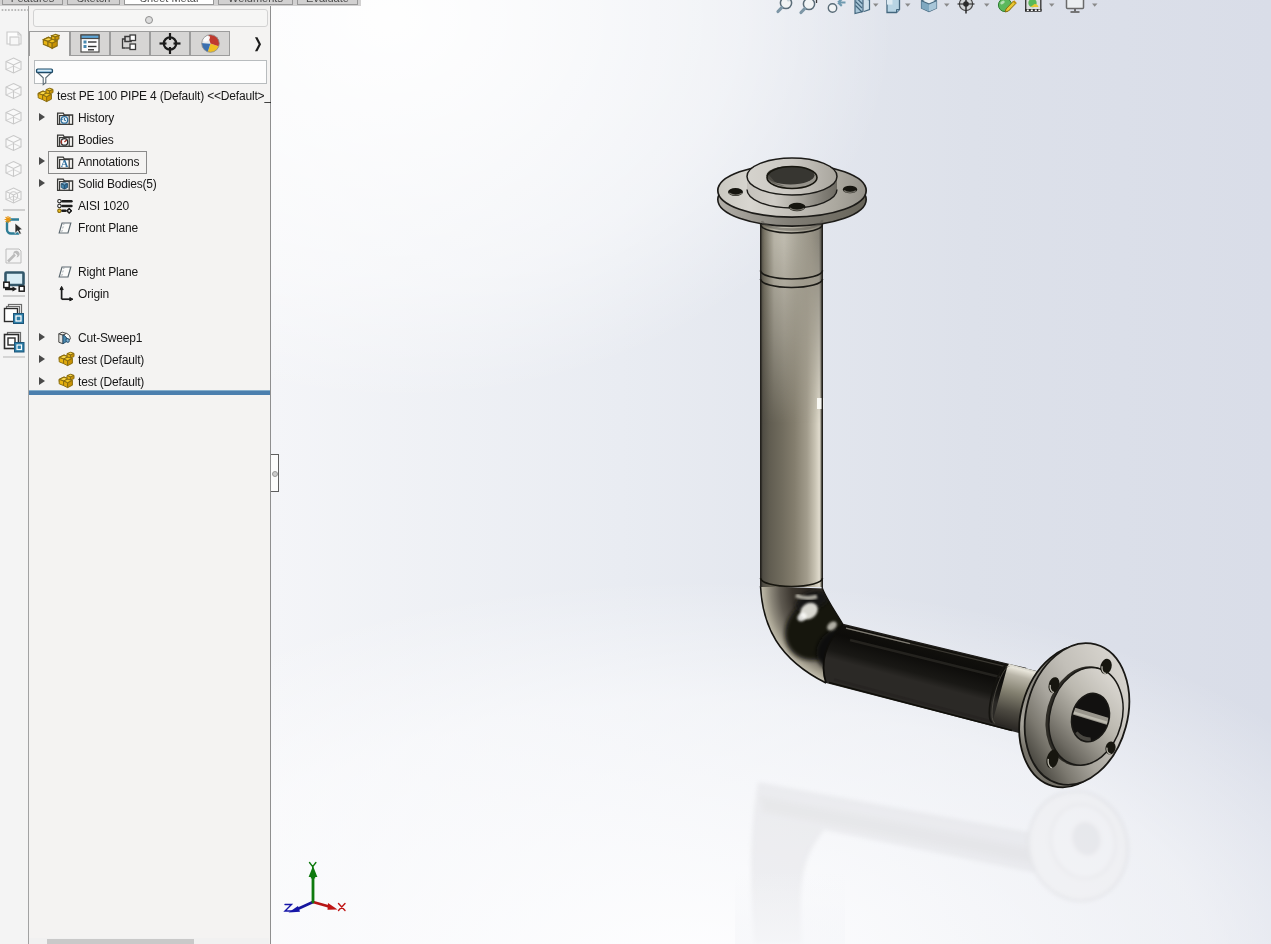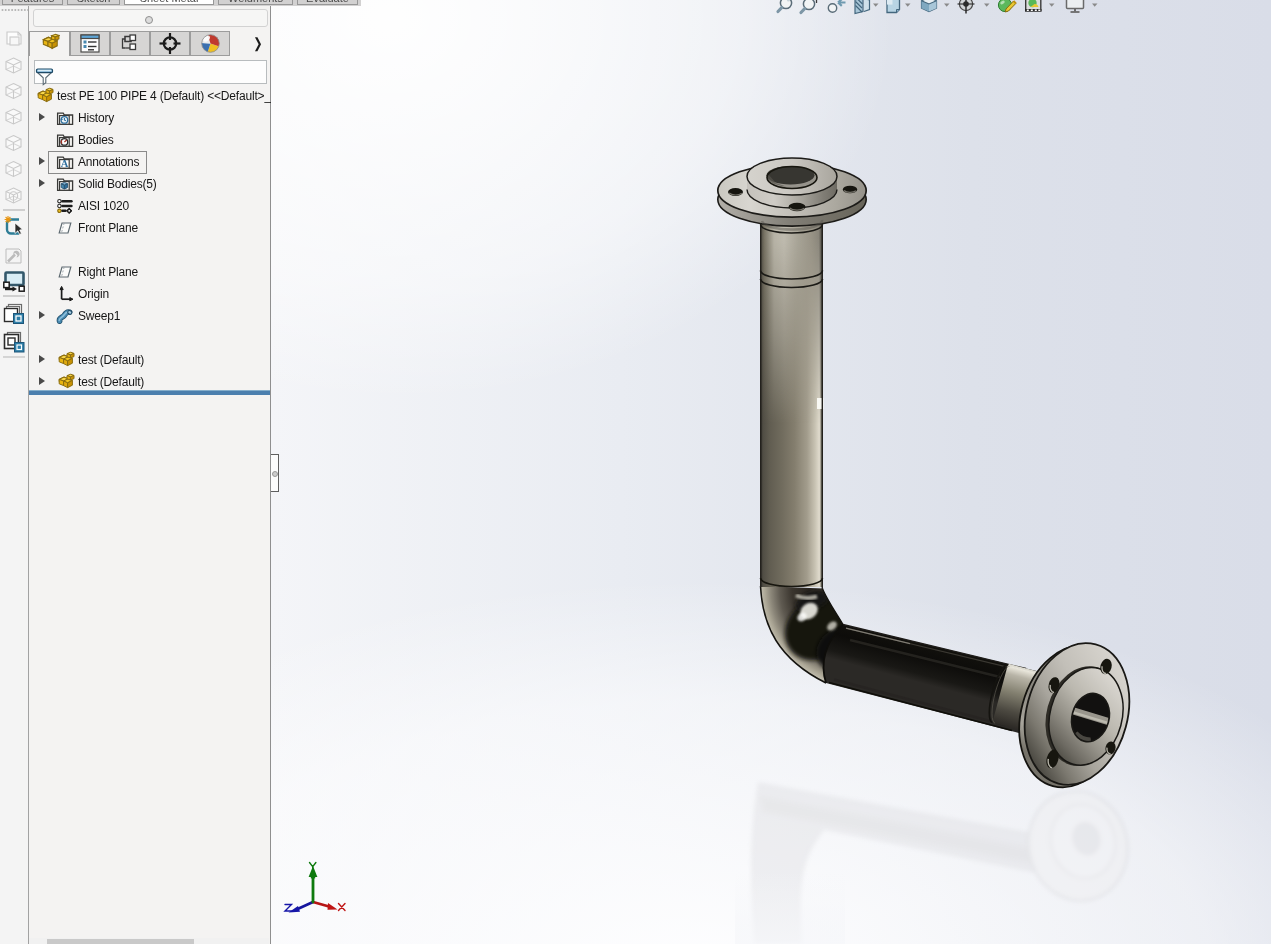--- a/index.html
+++ b/index.html
@@ -329,31 +329,32 @@
         <svg class="tic" width="19" height="19" style="top:1.5px">
           <g transform="translate(0,0)" stroke="#1c1c1c" fill="#1c1c1c">
 <line x1="5.6" y1="3.8" x2="5.6" y2="14.2" stroke-width="1.7"></line>
 <polygon points="5.6,1.4 4.0,4.6 7.2,4.6"></polygon>
 <line x1="5.6" y1="14.2" x2="14.6" y2="14.2" stroke-width="1.7"></line>
 <polygon points="17.0,14.2 13.8,12.6 13.8,15.8"></polygon>
 </g>
         </svg>
         <div class="lbl" style="top:4px">Origin</div>
       </div>
-<div class="trow" style="top:300px">
+<div class="trow" style="top:322px">
         <div class="arr"></div>
         <svg class="tic" width="19" height="19" style="top:1.5px">
           <g transform="translate(0,0)">
-<path d="M3.6,14.2 C2.6,10.4 6.8,10.8 8.4,8.2 C9.8,5.8 11.2,4.4 13.6,5.2" fill="none" stroke="#1e4a66" stroke-width="5.6" stroke-linecap="round"></path>
-<path d="M3.6,14.2 C2.6,10.4 6.8,10.8 8.4,8.2 C9.8,5.8 11.2,4.4 13.6,5.2" fill="none" stroke="#4889b0" stroke-width="4.2" stroke-linecap="round"></path>
-<path d="M3.2,13.4 C3.0,11.0 6.4,10.4 8.0,8.0 C9.2,6.2 10.4,4.8 12.6,5.0" fill="none" stroke="#8fc0dc" stroke-width="1.5" stroke-linecap="round"></path>
-<ellipse cx="13.8" cy="5.4" rx="2.1" ry="1.7" fill="#a8cde2" stroke="#1e4a66" stroke-width="1" transform="rotate(20 13.8 5.4)"></ellipse>
-</g>
-        </svg>
-        <div class="lbl" style="top:4px">Sweep1</div>
+<polygon points="2.8,4.8 6.2,3.2 10.4,4.4 7.0,6.2" fill="#f2f2f0" stroke="#4a4a48" stroke-width="1"></polygon>
+<polygon points="2.8,4.8 7.0,6.2 7.0,14.8 2.8,13.2" fill="#e2e2df" stroke="#4a4a48" stroke-width="1"></polygon>
+<path d="M7.0,6.2 L10.4,4.4 C13.6,5.4 14.6,8.0 14.2,10.2 L10.6,12.4 C11.4,9.4 10.0,7.0 7.0,6.2 z" fill="#fafaf8" stroke="#4a4a48" stroke-width="1"></path>
+<path d="M7.0,14.8 L7.0,6.2 C10.0,7.0 11.4,9.4 10.6,12.4 z" fill="#4889b0" stroke="#28516e" stroke-width="1"></path>
+<ellipse cx="11.6" cy="11.4" rx="1.6" ry="1.9" fill="#7fb2d4" stroke="#28516e" stroke-width="0.9" transform="rotate(-30 11.6 11.4)"></ellipse>
+</g>
+        </svg>
+        <div class="lbl" style="top:4px">Cut-Sweep1</div>
       </div>
 <div class="trow" style="top:344px">
         <div class="arr"></div>
         <svg class="tic" width="19" height="19" style="top:1.5px">
           <g transform="translate(0,0) scale(1.0)">
 <polygon points="3.2,8.6 8.2,6.2 12.4,7.8 12.4,5.6 8.0,3.9 3.2,6.2" fill="#f6cf39" stroke="#8a6d10" stroke-width="1"></polygon>
 <polygon points="3.2,6.2 8.0,3.9 12.6,5.7 16.2,4.4 16.2,8.0 12.4,9.6 12.4,7.8 8.2,6.2 3.2,8.6" fill="#f9d84a" stroke="#8a6d10" stroke-width="0" opacity="0"></polygon>
 <polygon points="3.2,6.4 8.0,4.2 12.2,5.8 7.6,8.0" fill="#f8d64a" stroke="#8a6d10" stroke-width="1"></polygon>
 <polygon points="7.6,8.0 12.2,5.8 16.4,7.4 11.6,9.8" fill="#f2c51f" stroke="#8a6d10" stroke-width="1"></polygon>
 <polygon points="3.2,6.4 7.6,8.0 7.6,12.6 3.2,10.8" fill="#e9b512" stroke="#8a6d10" stroke-width="1"></polygon>

